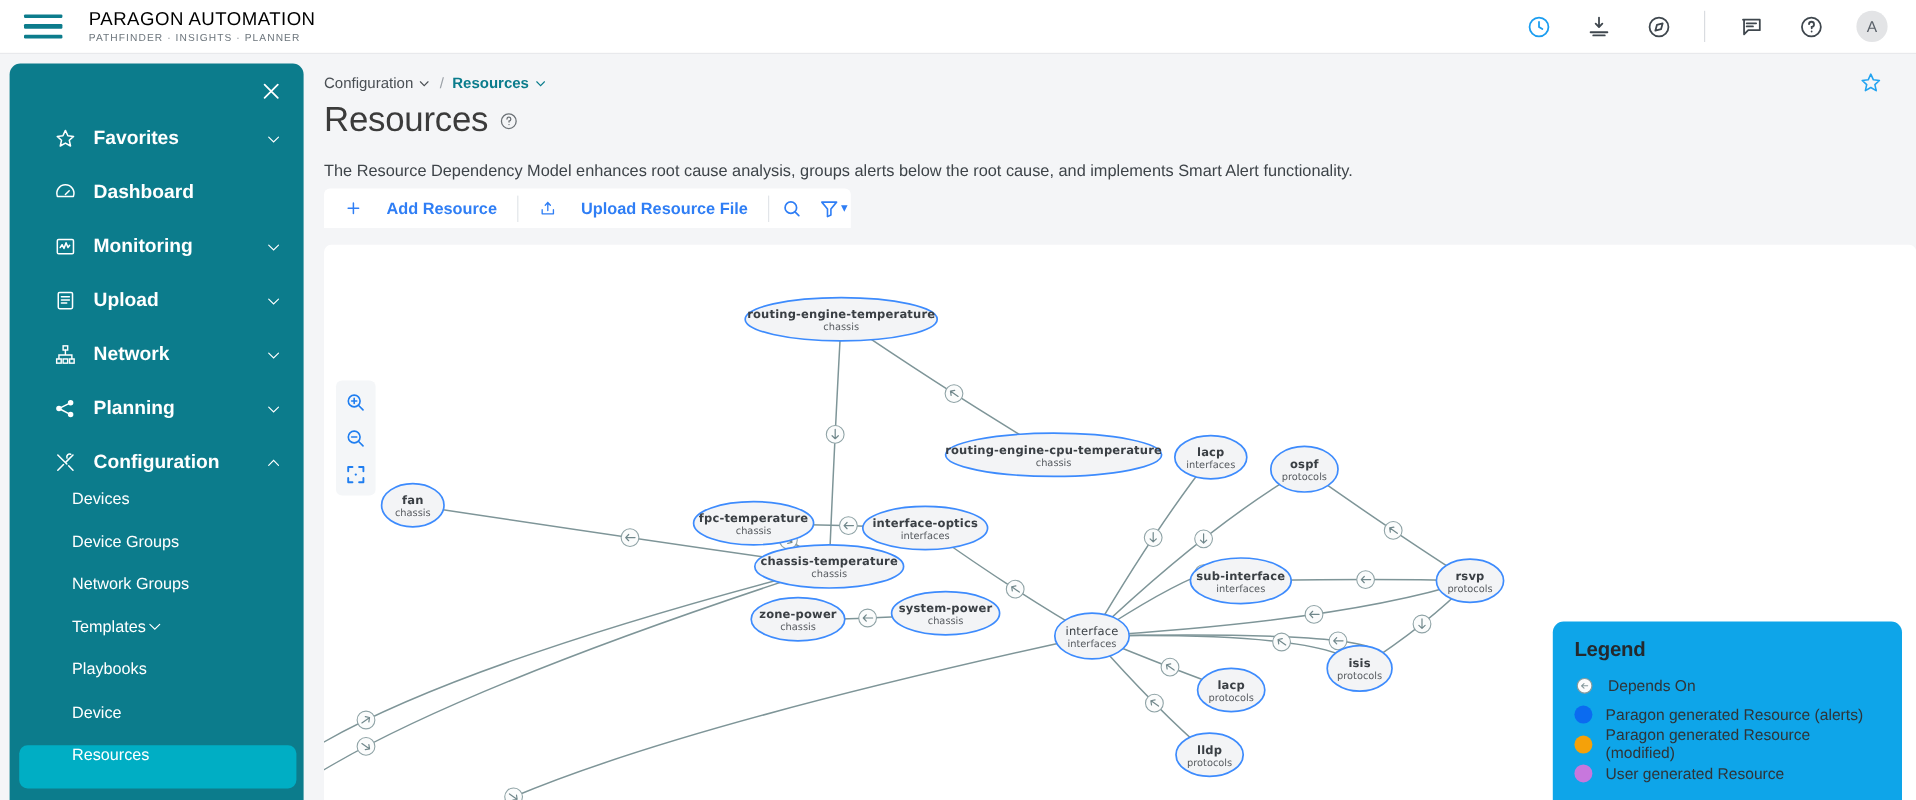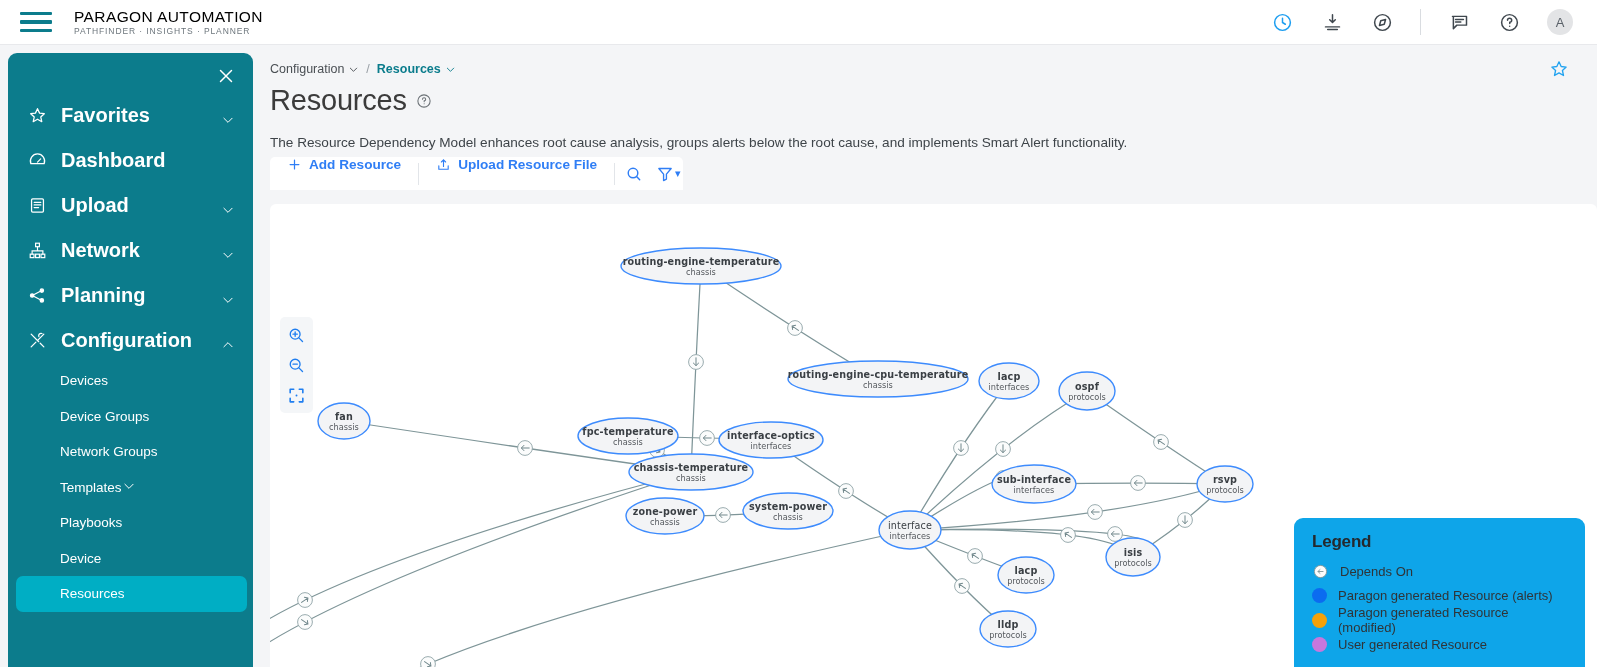--- a/index.html
+++ b/index.html
@@ -28,42 +28,42 @@
   #avatar{ width:26px;height:26px;border-radius:50%;background:#e3e4e6;color:#5a6169;
     font-size:13px;display:flex;align-items:center;justify-content:center;cursor:pointer;}
 
   
   #sidebar{
     position:absolute; left:8px; top:53px; width:245px; height:614px;
     background:#0c7c8c; border-radius:9px 9px 0 0; z-index:30;
     overflow:hidden; color:#fff;
   }
   #sb-close{ position:absolute; right:16px; top:12px; width:22px;height:22px;cursor:pointer;}
-  .sb-item{ display:flex; align-items:center; height:45px; padding-left:18px; cursor:pointer;
-     font-size:20px; font-weight:bold; position:relative;}
+  .sb-item{ display:flex; align-items:center; height:45px; padding-left:35px; cursor:pointer;
+     font-size:16px; font-weight:bold; position:relative;}
   .sb-item .sb-ico{ width:22px;height:22px;margin-right:13px;display:flex;align-items:center;justify-content:center;flex:0 0 auto;}
   .sb-item .chev{ position:absolute; right:18px; top:50%; transform:translateY(-50%); width:14px;height:14px;}
-  .sb-sub{ display:flex;align-items:center; height:35.5px; padding-left:52px; font-size:13.5px;
+  .sb-sub{ display:flex;align-items:flex-start; height:35.5px; padding-left:52px; font-size:13.5px;
     font-weight:400; cursor:pointer; position:relative;}
   .sb-sub.active{ background:#00aec4; border-radius:7px; margin:0 6px 0 8px; padding-left:44px;}
   #sb-first{ margin-top:40px; }
 
   
   #main{ position:absolute; left:253px; top:45px; width:1344px; height:622px; }
   #bc{ position:absolute; left:17px; top:17px; font-size:12.5px; color:#4a4f54; display:flex; gap:5px; align-items:center;}
   #bc .crumb{ display:flex;align-items:center;gap:4px;cursor:pointer;}
   #bc .crumb.cur{ color:#0a7c8c; font-weight:bold;}
   #bc .sep{ color:#9aa0a6; margin:0 2px;}
   #favstar{ position:absolute; right:28px; top:14px; width:20px;height:20px;cursor:pointer;}
   #ptitle{ position:absolute; left:17px; top:39px; font-size:29px; font-weight:400; color:#3b3b3b;
      display:flex; align-items:center; gap:9px; letter-spacing:-.2px;}
   #pdesc{ position:absolute; left:17px; top:90px; font-size:13.6px; color:#3e4449;}
   #toolbar{ position:absolute; left:17px; top:112px; height:33px; background:#fff;
      border-radius:5px 5px 0 0; display:flex; align-items:center; box-shadow:0 0 0 0 transparent;}
-  .tb-btn{ display:flex;align-items:flex-start;gap:7px;padding:0 17px;height:33px;color:#2f7ef5;
+  .tb-btn{ display:flex;align-items:center;gap:20px;padding:0 17px;height:33px;color:#2f7ef5;
      font-size:13.6px;font-weight:bold;cursor:pointer;white-space:nowrap;}
   .tb-sep{ width:1px;height:22px;background:#e2e5e9;}
   .tb-ico-btn{ display:flex;align-items:center;justify-content:center;width:38px;height:33px;cursor:pointer;}
 
   
   #canvas{ position:absolute; left:17px; top:159px; width:1327px; height:477px;
      background:#fff; border-radius:6px 6px 0 0; overflow:hidden;}
   #graphsvg{ position:absolute; left:0; top:0; width:1327px; height:477px;}
   .node-el{ fill:#f3f4f6; stroke:#3d8bfd; stroke-width:1.4px;}
   .node-t1{ font-family:"DejaVu Sans", sans-serif; font-size:9.6px; font-weight:bold; fill:#3a3f44; text-anchor:middle; letter-spacing:.15px;}
@@ -162,20 +162,33 @@
   <div class="sb-item">
     <span class="sb-ico">
       <svg width="19" height="19" viewBox="0 0 24 24" fill="none" stroke="#fff" stroke-width="1.6">
         <path d="M3.6 16a9 9 0 1 1 16.8 0z" stroke-linejoin="round"></path>
           <path d="M12 14l4-4" stroke-linecap="round"></path>
         </svg>
       </span>
     <span>Dashboard</span>
   </div>
 
+  <div class="sb-item">
+    <span class="sb-ico">
+      <svg width="19" height="19" viewBox="0 0 24 24" fill="none" stroke="#fff" stroke-width="1.6">
+        <rect x="3.5" y="4.5" width="17" height="15" rx="1.4"></rect>
+        <path d="M6.5 13l2-3 2 4 2.2-6 2 5 1.8-2.4" stroke-linecap="round" stroke-linejoin="round"></path>
+        </svg>
+      </span>
+    <span>Monitoring</span>
+    <span class="chev">
+      <svg width="14" height="14" viewBox="0 0 24 24" fill="none" stroke="#fff" stroke-width="1.7" stroke-linecap="round">
+          <path d="M5 9l7 7 7-7"></path>
+        </svg></span>
+  </div>
 
   <div class="sb-item">
     <span class="sb-ico">
       <svg width="19" height="19" viewBox="0 0 24 24" fill="none" stroke="#fff" stroke-width="1.6">
         <rect x="4.5" y="3.5" width="15" height="17" rx="1.4"></rect>
         <path d="M7.8 8h8.4M7.8 11.3h8.4M7.8 14.6h5.6" stroke-linecap="round"></path>
         </svg>
       </span>
     <span>Upload</span>
     <span class="chev">

